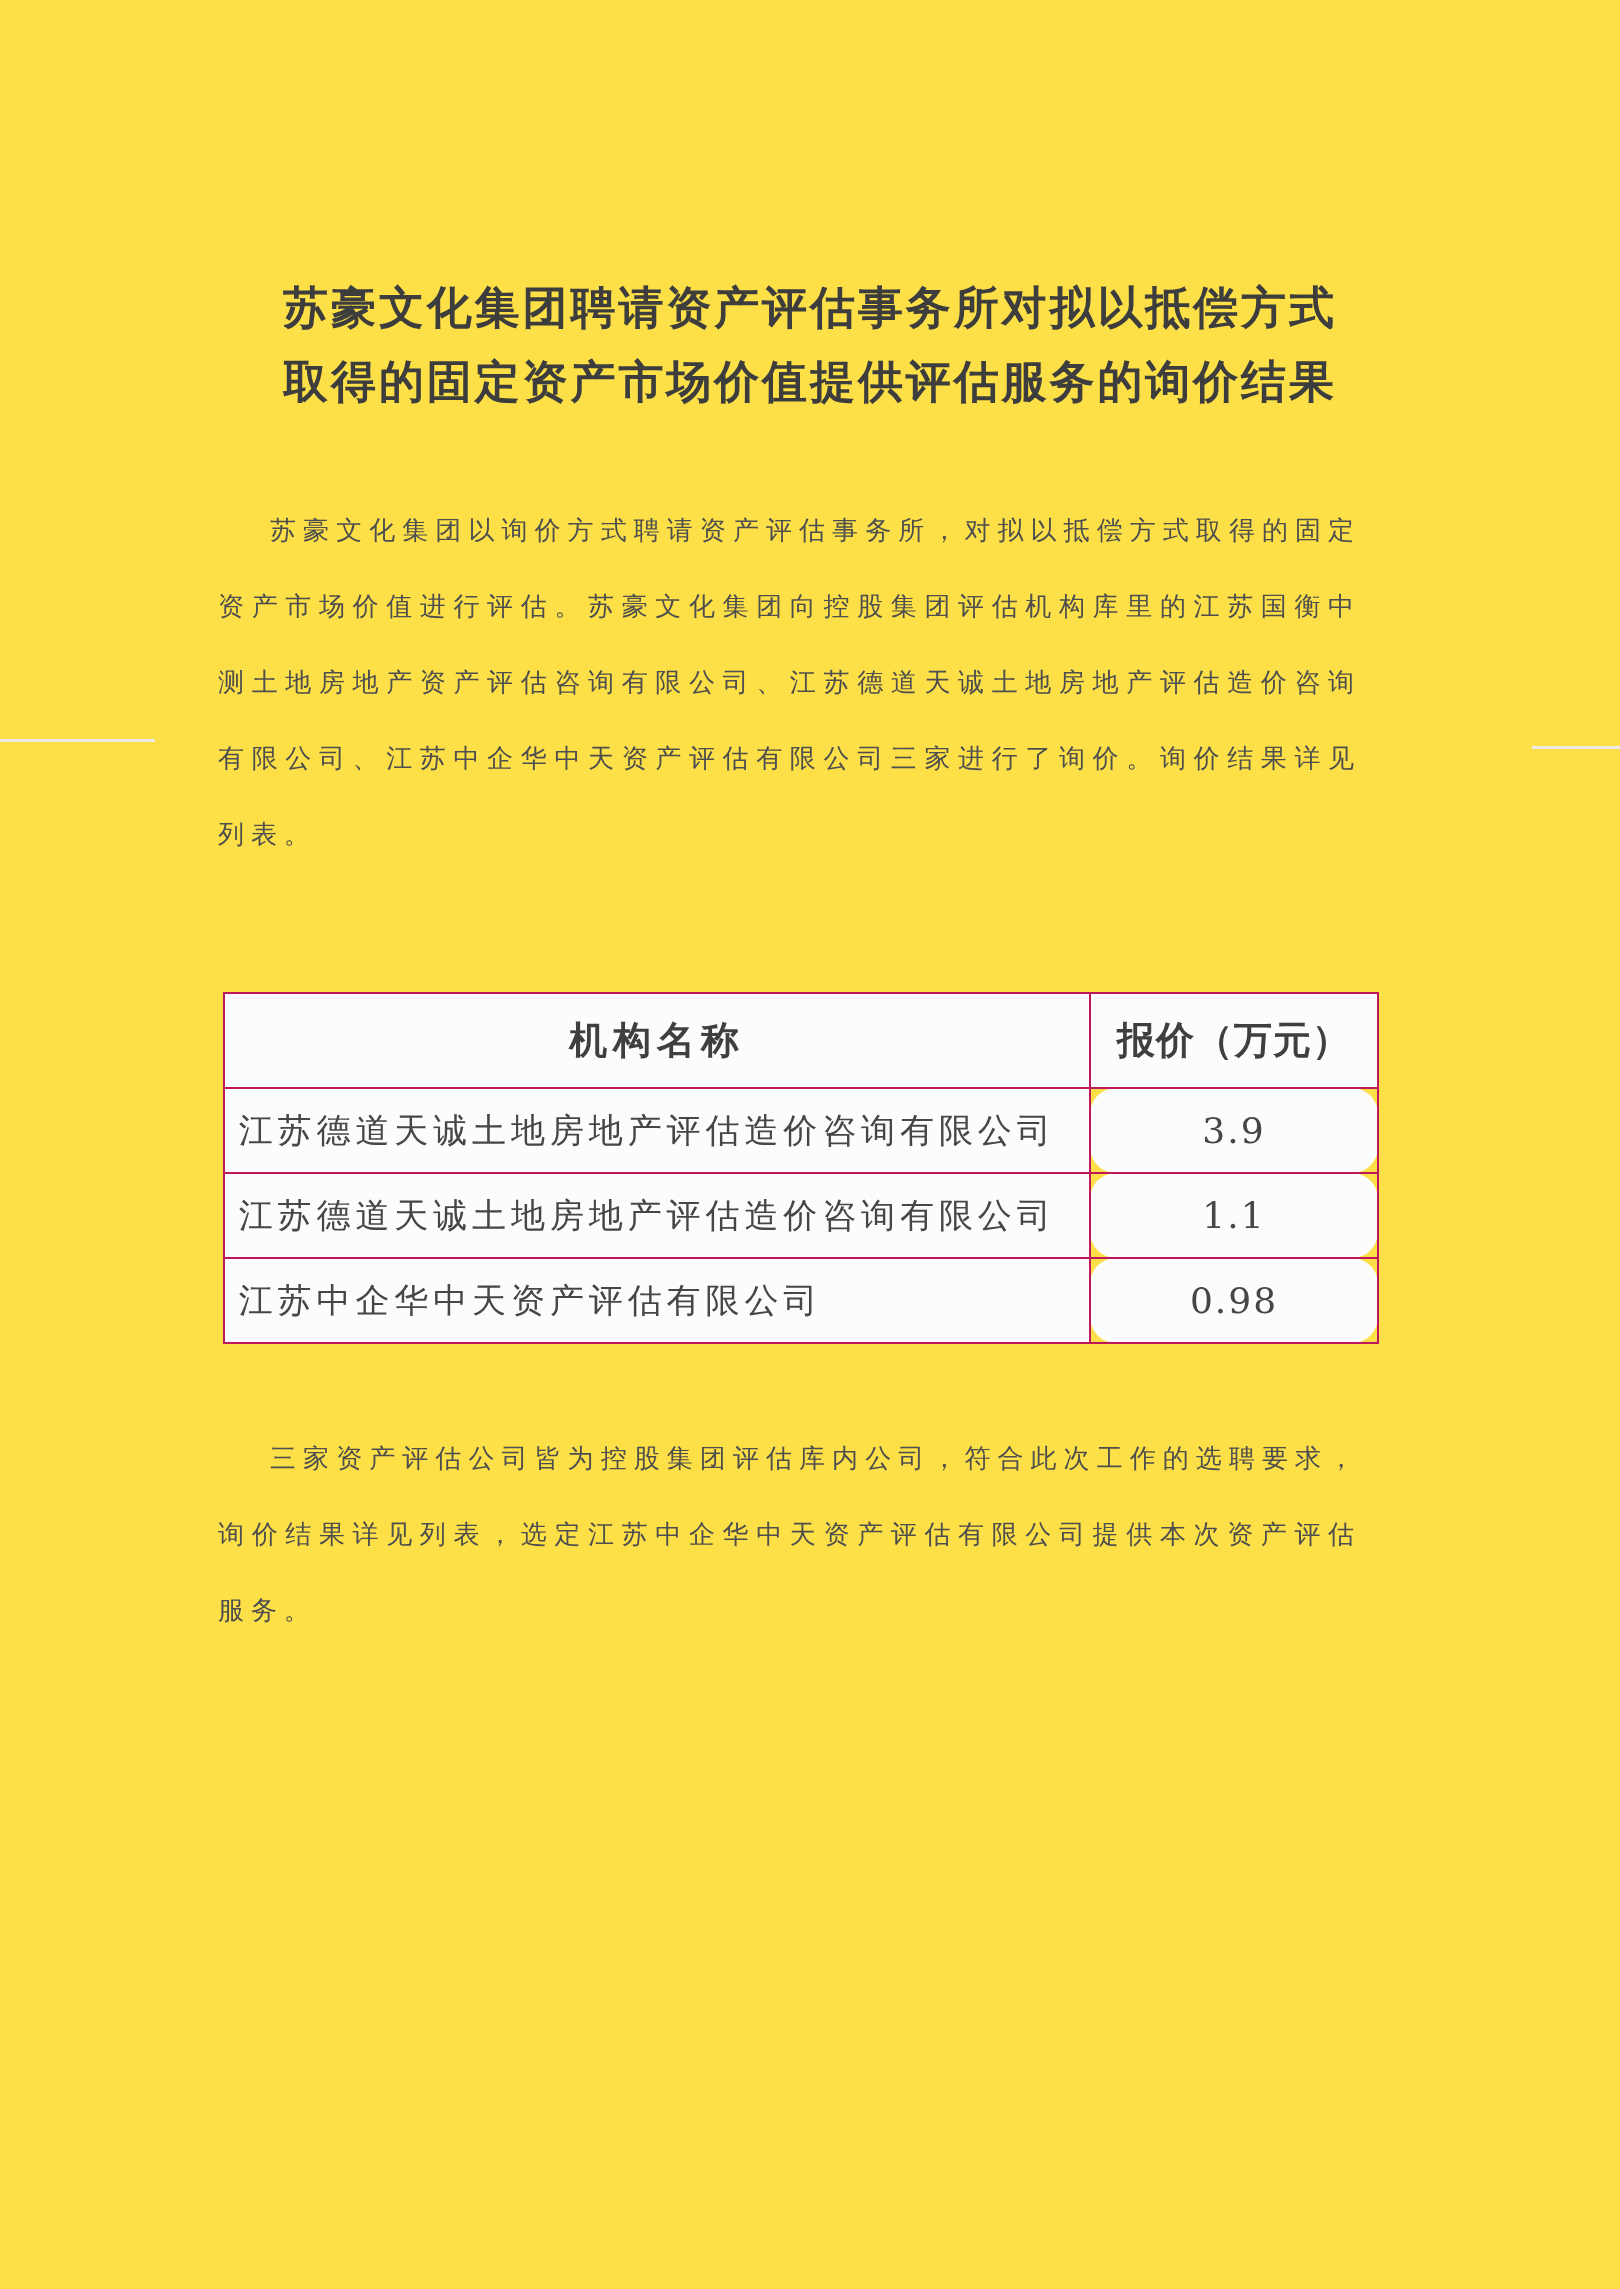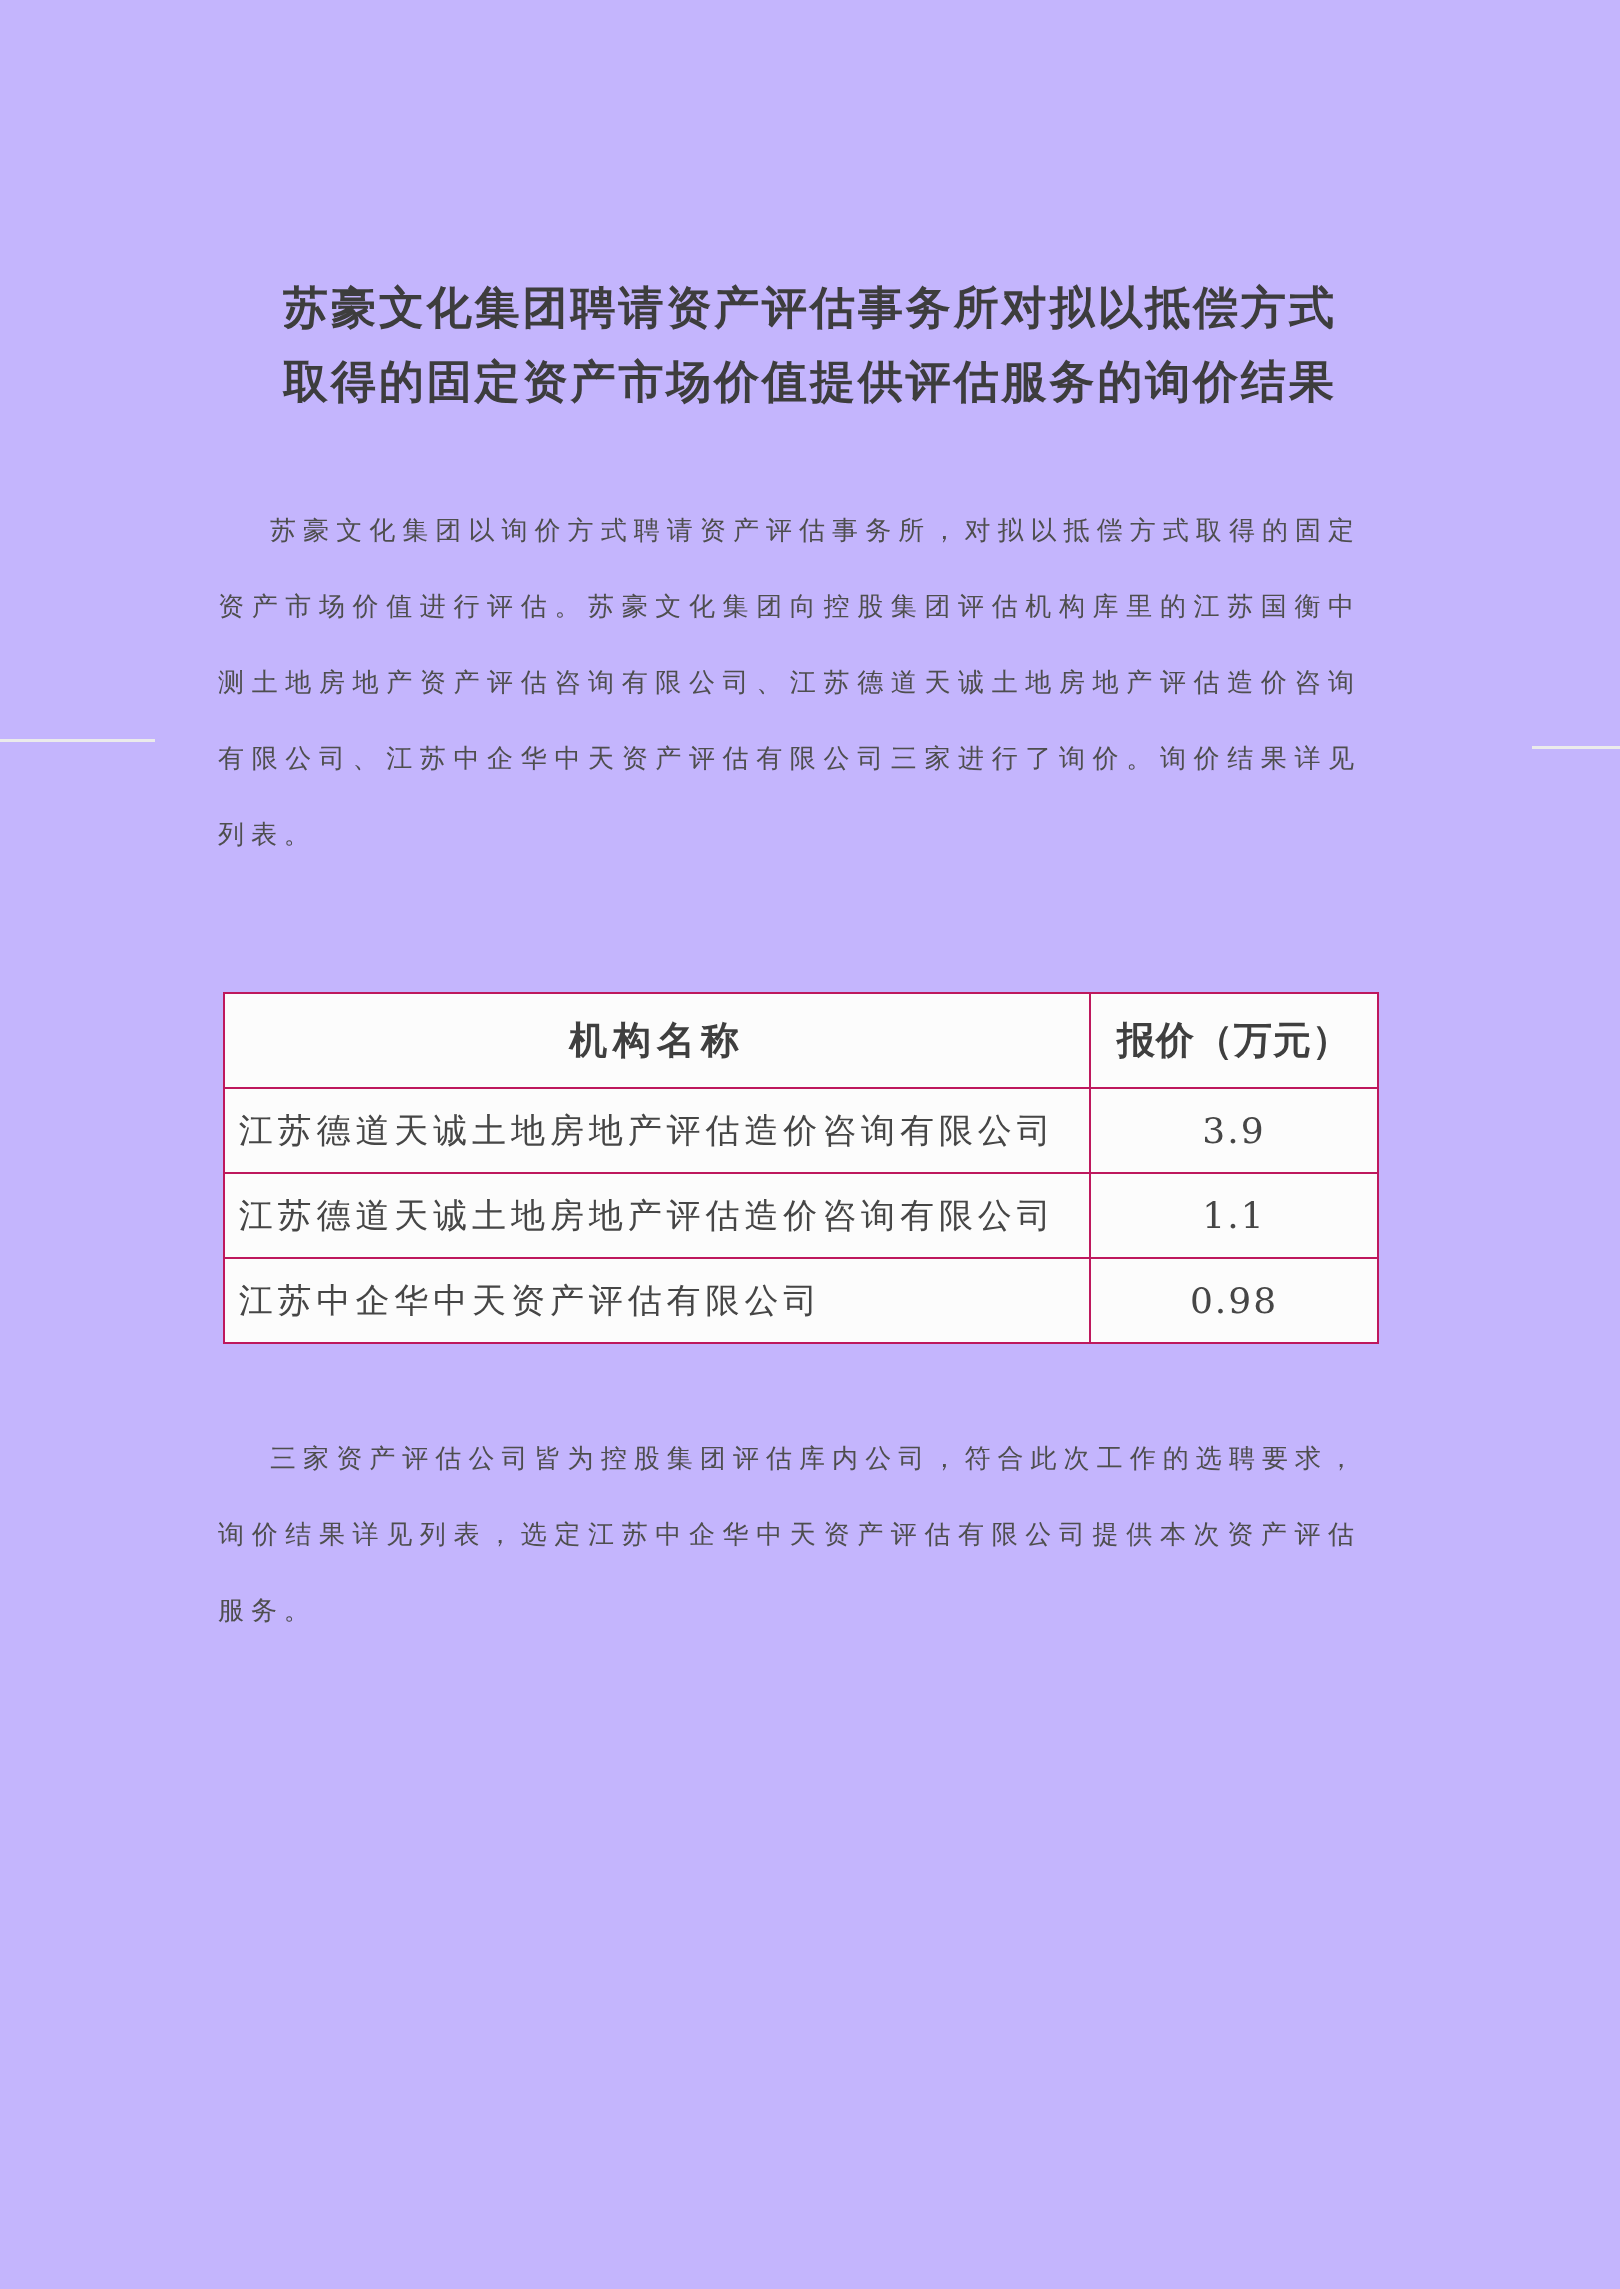--- a/index.html
+++ b/index.html
@@ -1,21 +1,21 @@
 <!DOCTYPE html>
 <html><head>
 <meta charset="utf-8">
 <style>
   * { margin: 0; padding: 0; box-sizing: border-box; }
   html, body { background: #ffffff; }
   .page {
     position: relative;
     width: 1620px;
     height: 2290px;
-    background: #c4b5fd;
+    background: #fde047;
     font-family: "Liberation Serif", "DejaVu Serif", serif;
     color: #4e4e4e;
     overflow: hidden;
   }
   .doc-title {
     position: absolute;
     top: 271px;
     left: 0;
     width: 100%;
     text-align: center;
@@ -68,20 +68,21 @@
     font-size: 34px;
     letter-spacing: 4.9px;
     text-align: left;
     padding-left: 13.7px;
   }
   td.price {
     text-align: center;
     font-size: 36px;
     letter-spacing: 2px;
     font-family: "DejaVu Serif", "Liberation Serif", serif;
+    border-radius: 26px;
   }
   .fold {
     position: absolute;
     height: 2.9px;
     background: #ebebeb;
   }
   .fold-left  { top: 739px; left: 0; width: 155px; }
   .fold-right { top: 746px; left: 1532px; width: 88px; }
 </style>
 </head>

